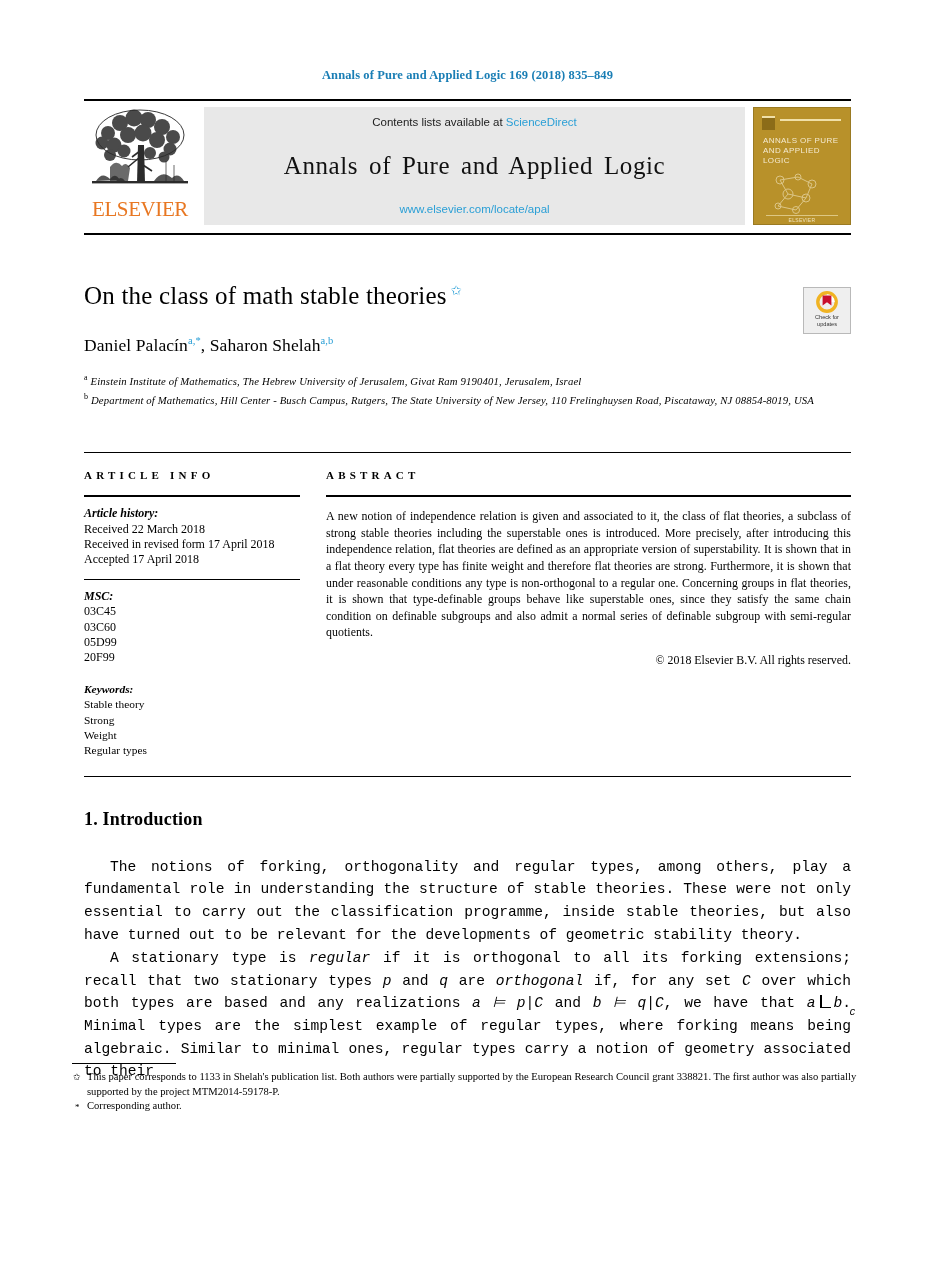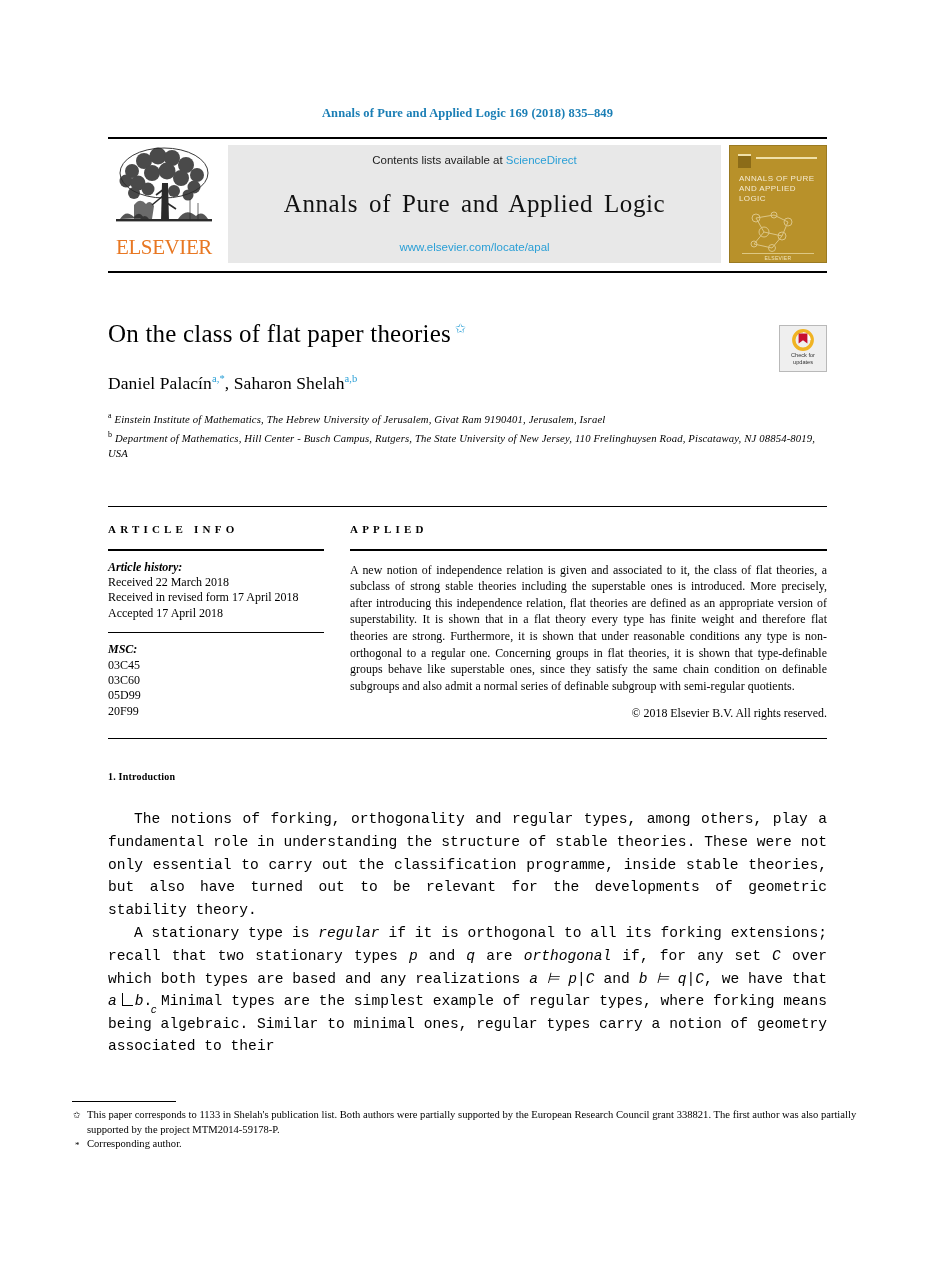--- a/index.html
+++ b/index.html
@@ -13,22 +13,21 @@
     position: relative;
     font-family: "Liberation Serif", "DejaVu Serif", serif;
     color: #000000;
     overflow: hidden;
   }
   .page {
     position: relative;
     width: 935px;
     height: 999px;
     box-sizing: border-box;
-    padding: 0 108px;
-    margin-top: 38px;
+    padding: 0 84px;
   }
 
   
   .running-head {
     text-align: center;
     color: #1a7eb5;
     font-size: 12.5px;
     font-weight: bold;
     letter-spacing: .1px;
     padding-top: 68px;
@@ -237,21 +236,21 @@
     text-align: right;
     font-size: 11.9px;
     padding-top: 12px;
   }
 
   .rule-bottom { border-top: 1.6px solid #000; margin-top: 17px; }
 
   
   .section-title {
     margin-top: 32px;
-    font-size: 10px;
+    font-size: 18px;
     font-weight: bold;
     letter-spacing: .2px;
   }
   .body-text {
     margin-top: 26px;
     font-size: 14.6px;
     line-height: 22.6px;
     text-align: justify;
   }
   .body-text p { margin: 0; text-indent: 26px; font-family: Liberation Mono, monospace; }
@@ -394,21 +393,21 @@
             <path d="M20 24 L10 36 L28 40 L38 28"></path>
           </g>
         </svg>
       </div>
       <div class="cover-foot"></div>
       <div class="cover-footword">ELSEVIER</div>
     </div>
   </div>
 
   <div class="title-block">
-    <h1 class="paper-title"><span>On the class of flat paper theories</span><span class="title-star">✩</span></h1>
+    <h1 class="paper-title"><span>On the class of math stable theories</span><span class="title-star">✩</span></h1>
 
     <div class="authors"><span>Daniel Palacín</span><span class="aff-mark">a,*</span><span>, </span><span>Saharon Shelah</span><span class="aff-mark">a,b</span></div>
 
     <div class="affiliations">
       <div><span class="aff-sup">a</span> <span>Einstein Institute of Mathematics, The Hebrew University of Jerusalem, Givat Ram 9190401, Jerusalem, Israel</span></div>
       <div><span class="aff-sup">b</span> <span>Department of Mathematics, Hill Center - Busch Campus, Rutgers, The State University of New Jersey, 110 Frelinghuysen Road, Piscataway, NJ 08854-8019, USA</span></div>
     </div>
 
     <div class="crossmark">
       <svg width="22" height="22" viewBox="0 0 22 22" aria-hidden="true">
@@ -439,24 +438,31 @@
       <div class="rule-thin"></div>
 
       <div class="info-group">
         <div class="info-label">MSC:</div>
         <div>03C45</div>
         <div>03C60</div>
         <div>05D99</div>
         <div>20F99</div>
       </div>
 
+      <div class="keywords">
+        <div class="info-label">Keywords:</div>
+        <div>Stable theory</div>
+        <div>Strong</div>
+        <div>Weight</div>
+        <div>Regular types</div>
+      </div>
     </div>
 
     <div class="col-abs">
-      <div class="sec-head">APPLIED</div>
+      <div class="sec-head">ABSTRACT</div>
       <div class="rule-thick"></div>
       <div class="abstract-body">A new notion of independence relation is given and associated to it, the class of flat theories, a subclass of strong stable theories including the superstable ones is introduced. More precisely, after introducing this independence relation, flat theories are defined as an appropriate version of superstability. It is shown that in a flat theory every type has finite weight and therefore flat theories are strong. Furthermore, it is shown that under reasonable conditions any type is non-orthogonal to a regular one. Concerning groups in flat theories, it is shown that type-definable groups behave like superstable ones, since they satisfy the same chain condition on definable subgroups and also admit a normal series of definable subgroup with semi-regular quotients.</div>
       <div class="copyright-line">© 2018 Elsevier B.V. All rights reserved.</div>
     </div>
   </div>
 
   <div class="rule-bottom"></div>
 
   <div class="section-title">1. Introduction</div>
 

